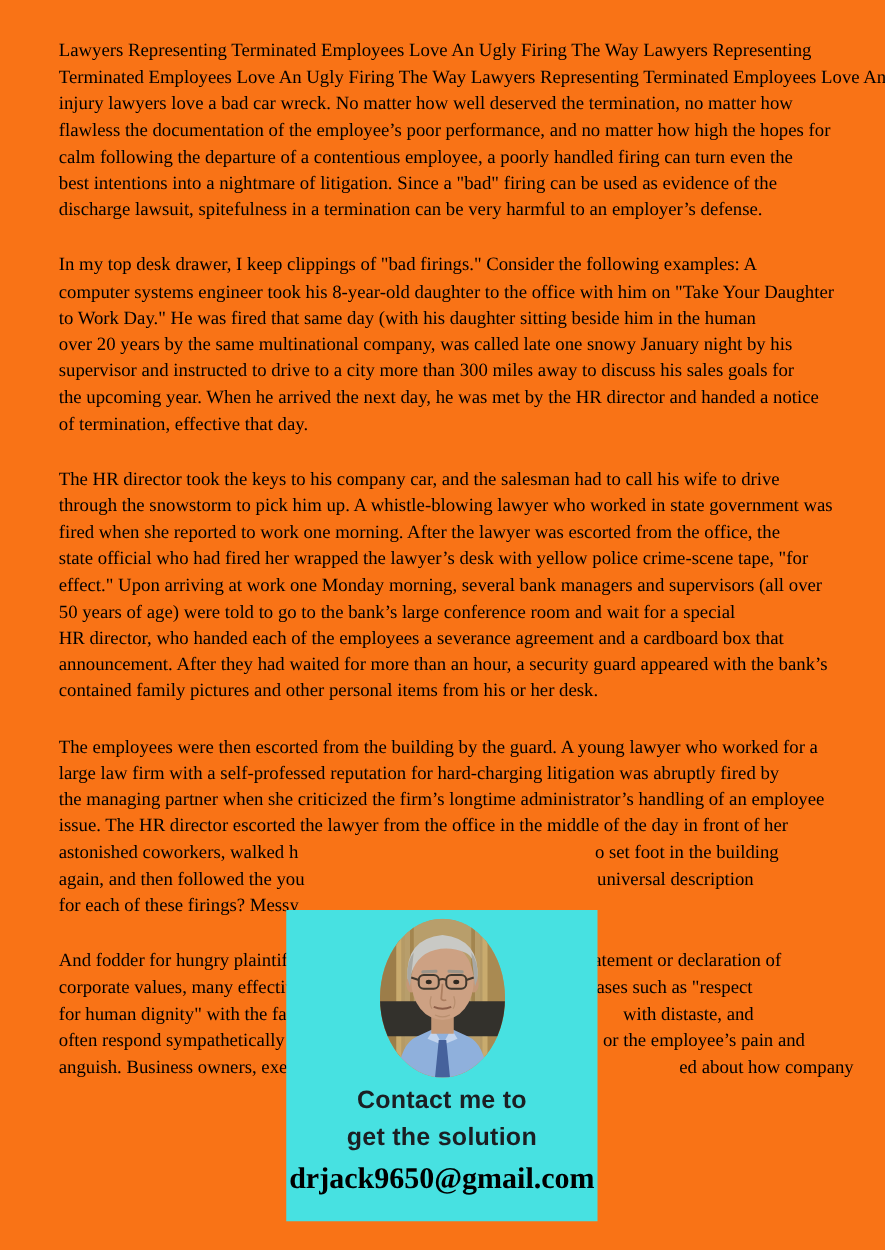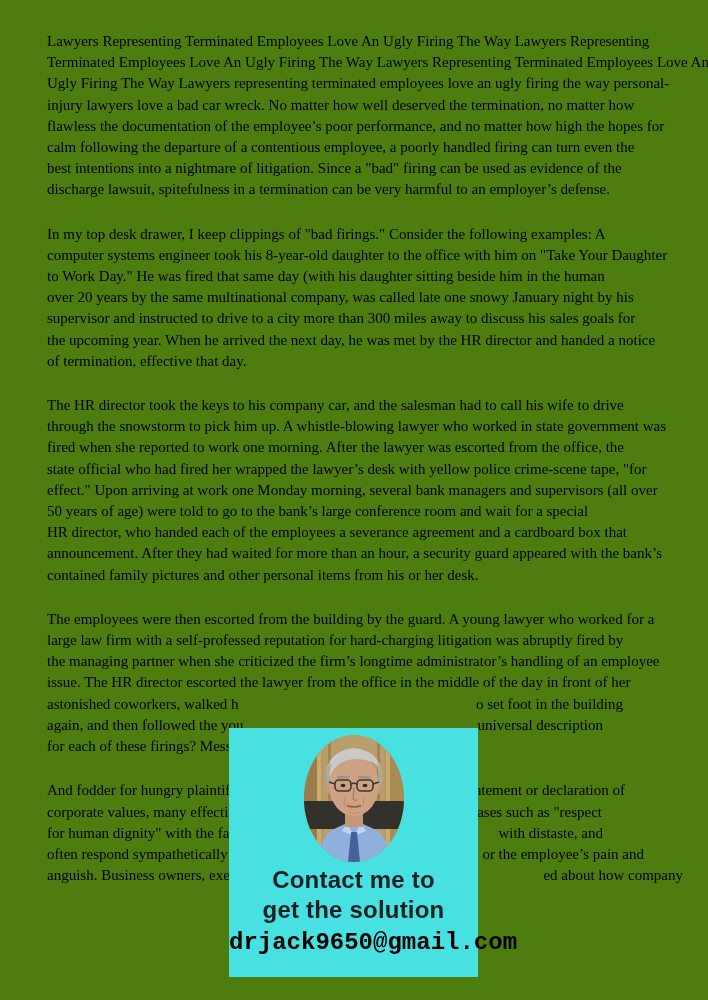--- a/index.html
+++ b/index.html
@@ -3,21 +3,21 @@
 <meta charset="utf-8">
 <style>
   html, body { margin: 0; padding: 0; }
   body {
     width: 708px; height: 1000px;
     background: #ffffff;
     position: relative;
     font-family: "Liberation Serif", serif;
     overflow: hidden;
   }
-  .page { position: absolute; inset: 0; background: #4d7c0f; padding-left: 20px; }
+  .page { position: absolute; inset: 0; background: #f97316; padding-left: 20px; }
 
   
   .text-col {
     position: absolute;
     left: 47px; top: 31px; width: 636px;
     font-size: 15px; line-height: 21.2px;
     color: #000000;
   }
   .para { margin: 0 0 23px 0; }
   .para:last-child { margin-bottom: 0; }
@@ -38,45 +38,44 @@
     left: 75px; top: 7px;
     width: 100px; height: 127px;
     display: block;
   }
   .cta {
     position: absolute;
     left: 0; top: 137px; width: 100%;
     text-align: center;
     font-family: "Liberation Sans", sans-serif;
     font-weight: 700;
-    font-size: 24px; line-height: 30px;
+    font-size: 20px; line-height: 30px;
     color: #1b1f23;
     letter-spacing: 0.2px;
   }
   .email {
     position: absolute;
     left: 0; top: 201px; width: 100%;
     text-align: center;
-    font-family: Liberation Mono, monospace;
+    font-family: Liberation Serif, serif;
     font-weight: 700;
     font-size: 24px; line-height: 28px;
     color: #000000;
   }
 </style>
 </head>
 <body>
 
 <div class="page">
 
   <div class="text-col">
 
     <div class="para">
       <div class="line">Lawyers Representing Terminated Employees Love An Ugly Firing The Way Lawyers Representing</div>
       <div class="line">Terminated Employees Love An Ugly Firing The Way Lawyers Representing Terminated Employees Love An</div>
-      <div class="line">Ugly Firing The Way Lawyers representing terminated employees love an ugly firing the way personal-</div>
       <div class="line">injury lawyers love a bad car wreck. No matter how well deserved the termination, no matter how</div>
       <div class="line">flawless the documentation of the employee’s poor performance, and no matter how high the hopes for</div>
       <div class="line">calm following the departure of a contentious employee, a poorly handled firing can turn even the</div>
       <div class="line">best intentions into a nightmare of litigation. Since a "bad" firing can be used as evidence of the</div>
       <div class="line">discharge lawsuit, spitefulness in a termination can be very harmful to an employer’s defense.</div>
     </div>
 
     <div class="para">
       <div class="line">In my top desk drawer, I keep clippings of "bad firings." Consider the following examples: A</div>
       <div class="line">computer systems engineer took his 8-year-old daughter to the office with him on "Take Your Daughter</div>

